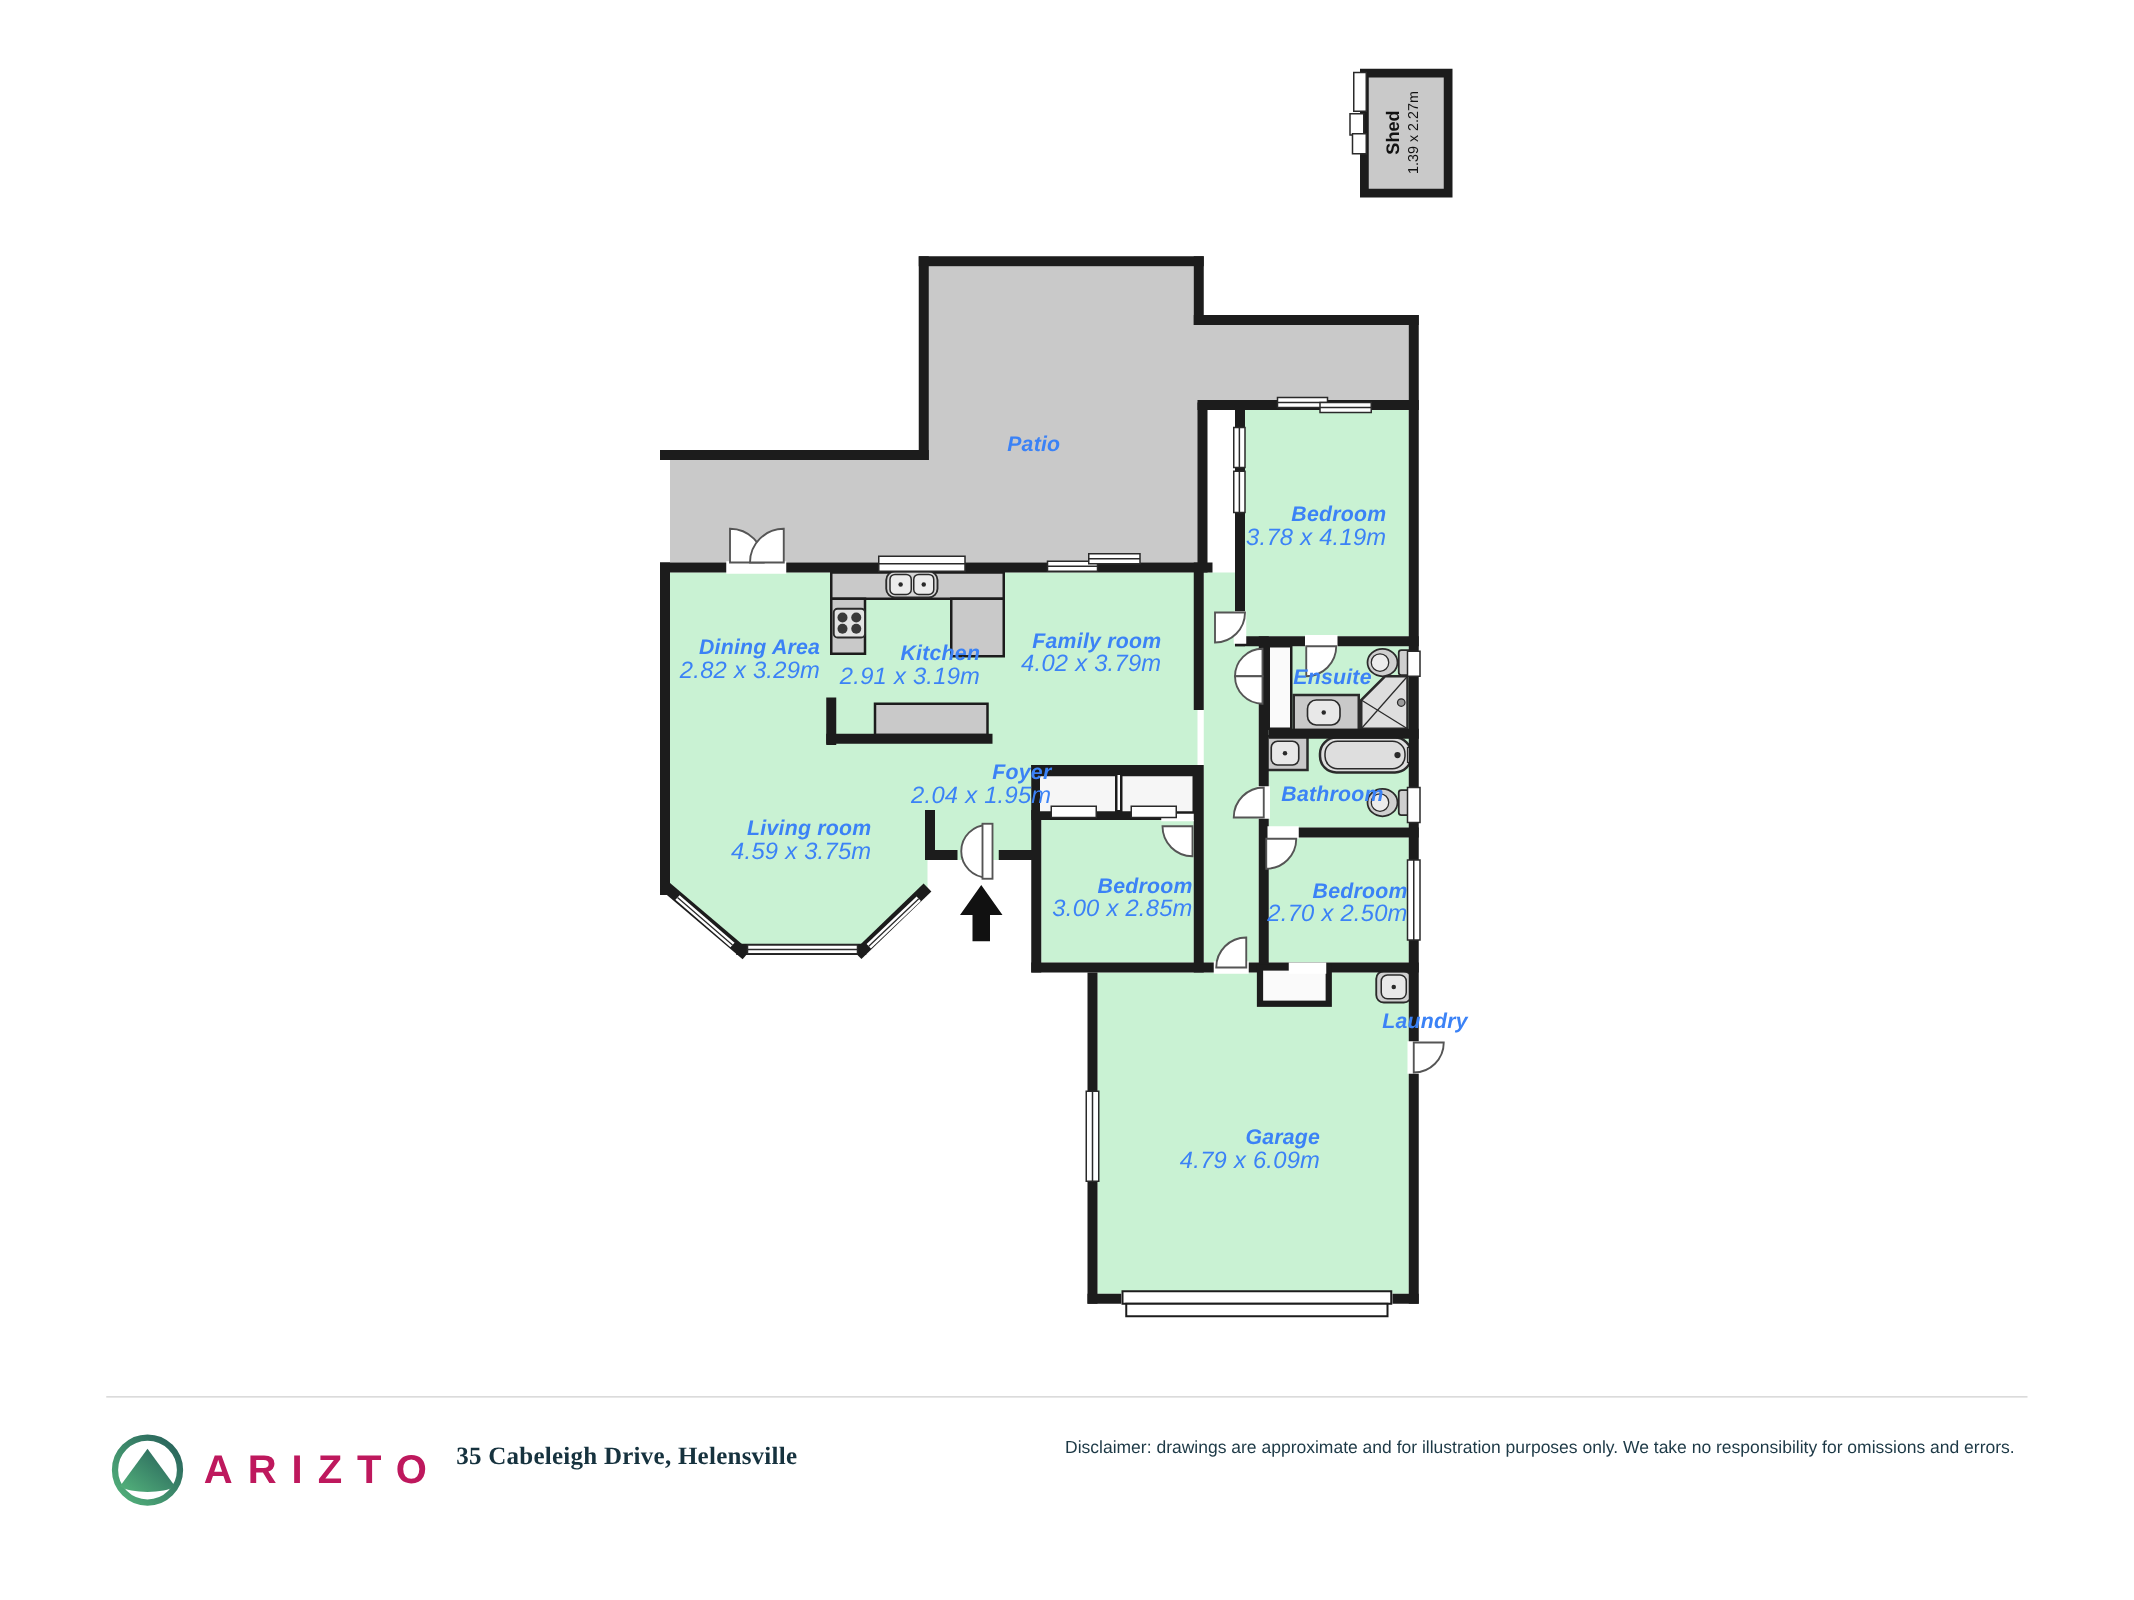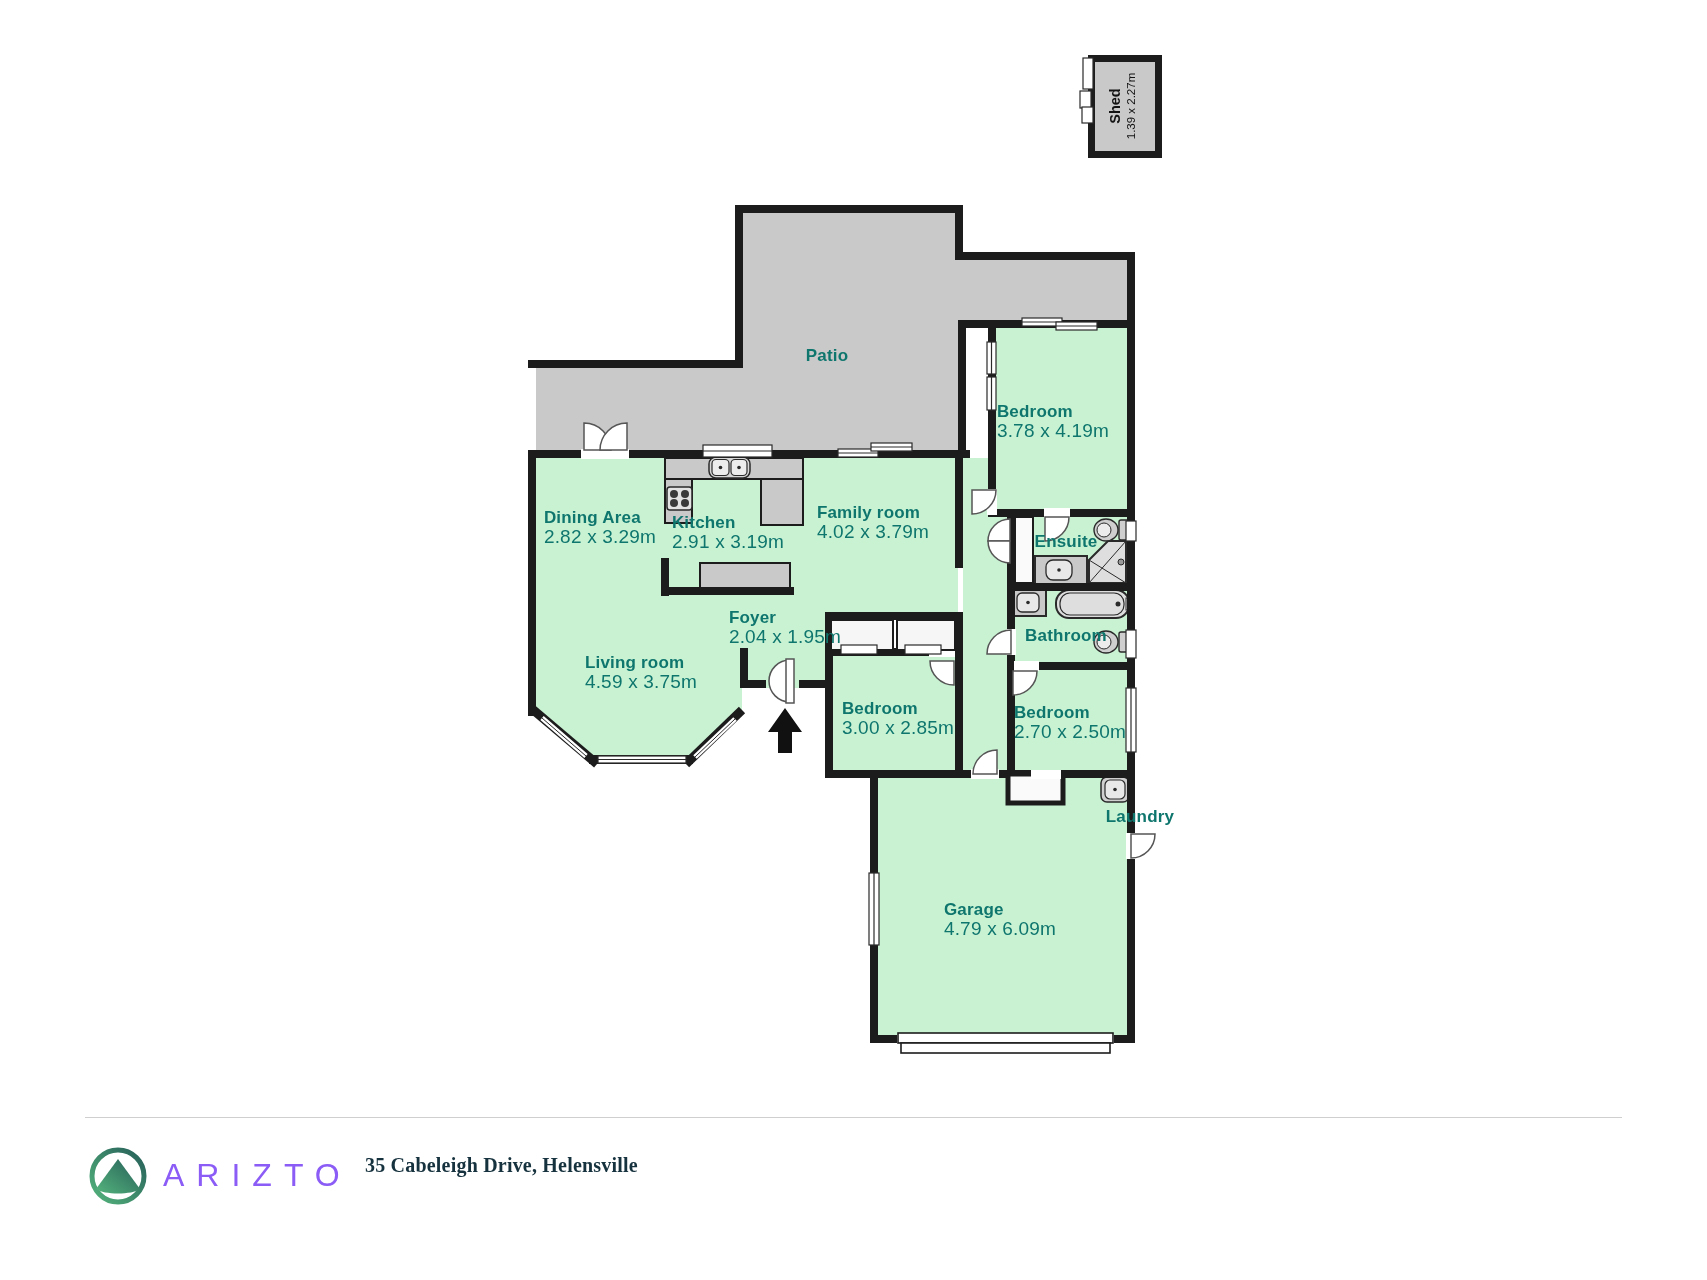--- a/index.html
+++ b/index.html
@@ -1,30 +1,30 @@
 <!DOCTYPE html>
 <html><head>
 <meta charset="utf-8">
 <style>
   html,body{margin:0;padding:0;background:#ffffff;}
   .page{position:relative;width:1707px;height:1280px;background:#ffffff;overflow:hidden;
         font-family:"Liberation Sans", sans-serif;}
   svg.plan{position:absolute;left:0;top:0;}
-  .rlabel{position:absolute;transform:translate(-50%,0);text-align:left;white-space:nowrap;color:#0f766e;}
+  .rlabel{position:absolute;transform:translate(-50%,0);text-align:right;white-space:nowrap;color:#3b82f6;font-style:italic;}
   .rlabel .rname{display:block;font-size:17px;font-weight:700;line-height:20px;letter-spacing:.2px;}
   .rlabel .rdims{display:block;font-size:19px;font-weight:500;line-height:17px;letter-spacing:.2px;}
   .shed-label{position:absolute;left:1072px;top:76px;width:100px;height:60px;
       display:flex;flex-direction:column;align-items:center;justify-content:center;
       transform:rotate(-90deg);color:#121212;}
   .shed-label .rname{font-size:14.5px;font-weight:700;line-height:17px;}
   .shed-label .rdims{font-size:11.5px;font-weight:500;line-height:14px;}
   .footer-divider{position:absolute;left:85px;top:1117px;width:1537px;height:1px;background:#cfcfcf;}
   .footer-logo{position:absolute;left:88px;top:1146px;width:60px;height:60px;}
-  .brand{position:absolute;left:163px;top:1157px;font-size:32px;font-weight:400;
-         letter-spacing:12px;color:#8b5cf6;}
+  .brand{position:absolute;left:163px;top:1157px;font-size:32px;font-weight:700;
+         letter-spacing:12px;color:#be185d;}
   .address{position:absolute;left:365px;top:1154px;font-size:20px;font-weight:600;color:#16323e;letter-spacing:.2px;font-family:Liberation Serif, serif;}
   .disclaimer{position:absolute;left:852px;top:1149px;width:800px;font-size:14px;font-weight:500;
               line-height:17.5px;color:#1d3946;}
 </style>
 </head>
 <body>
 
 <div class="page">
 
 <svg class="plan" width="1707" height="1280" viewBox="0 0 1707 1280">
@@ -306,15 +306,16 @@
       <stop offset="1" stop-color="#54b47c"></stop>
     </linearGradient>
   </defs>
   <circle cx="30" cy="30" r="26" fill="none" stroke="url(#lg)" stroke-width="5"></circle>
   <path d="M8,43 C16,49 44,49 52,43 L30,13 Z" fill="url(#lg)"></path>
 </svg>
 
 <div class="brand">ARIZTO</div>
 <div class="address">35 Cabeleigh Drive, Helensville</div>
 <div class="disclaimer">
+  <div>Disclaimer: drawings are approximate and for illustration purposes only. We take no responsibility for omissions and errors.</div>
 </div>
 
 </div>
 
 </body></html>

